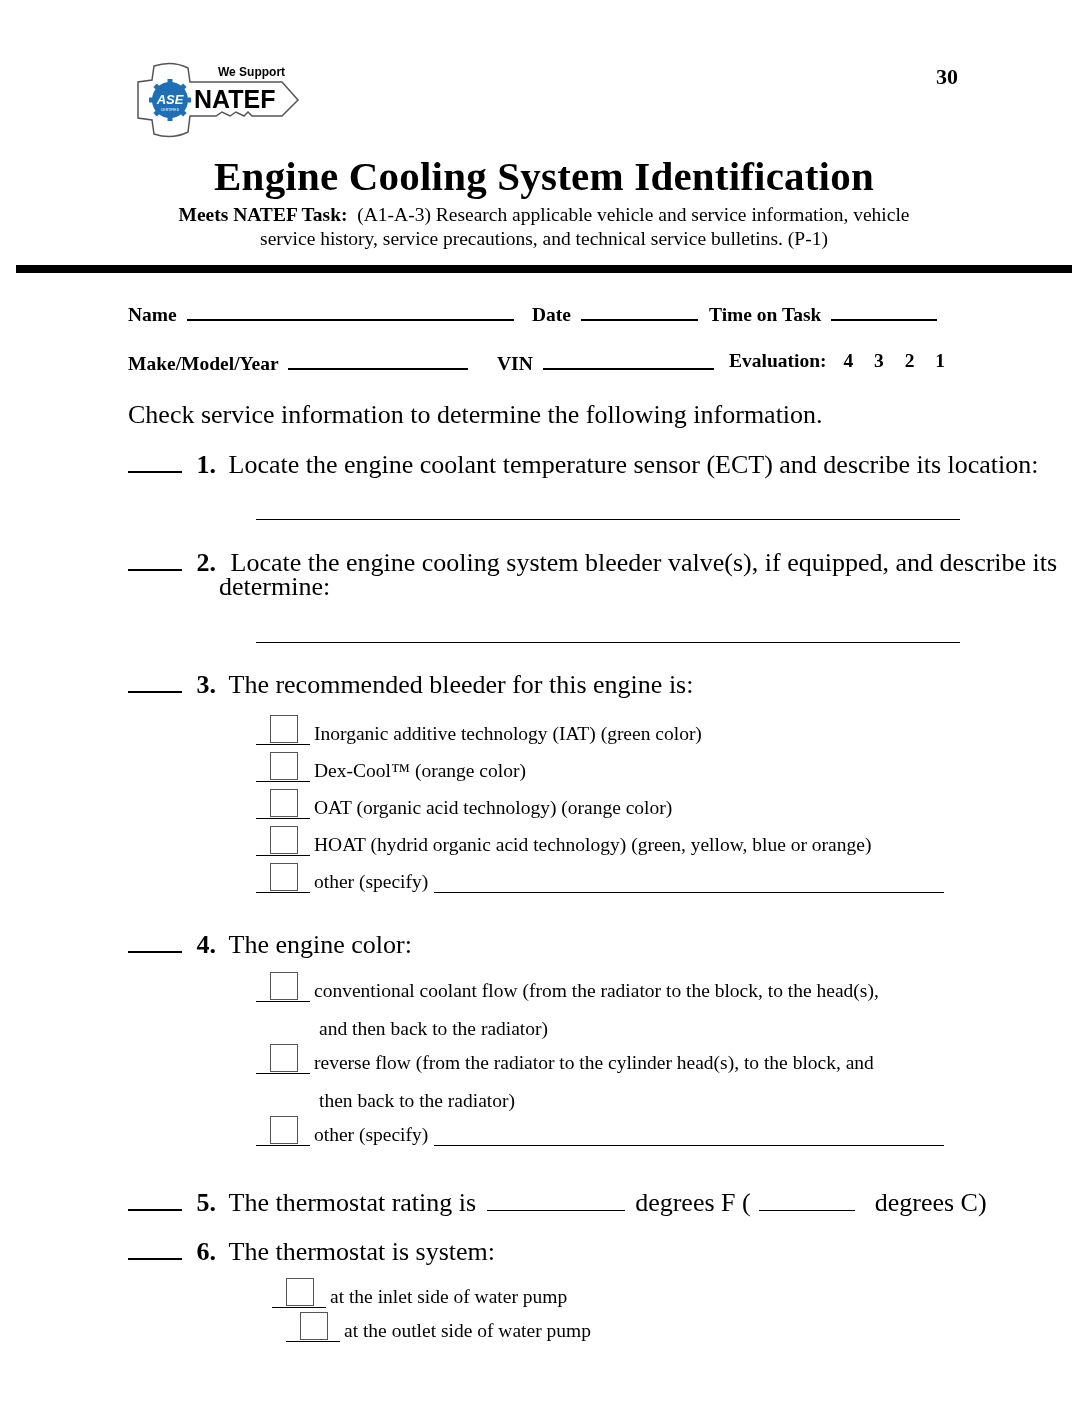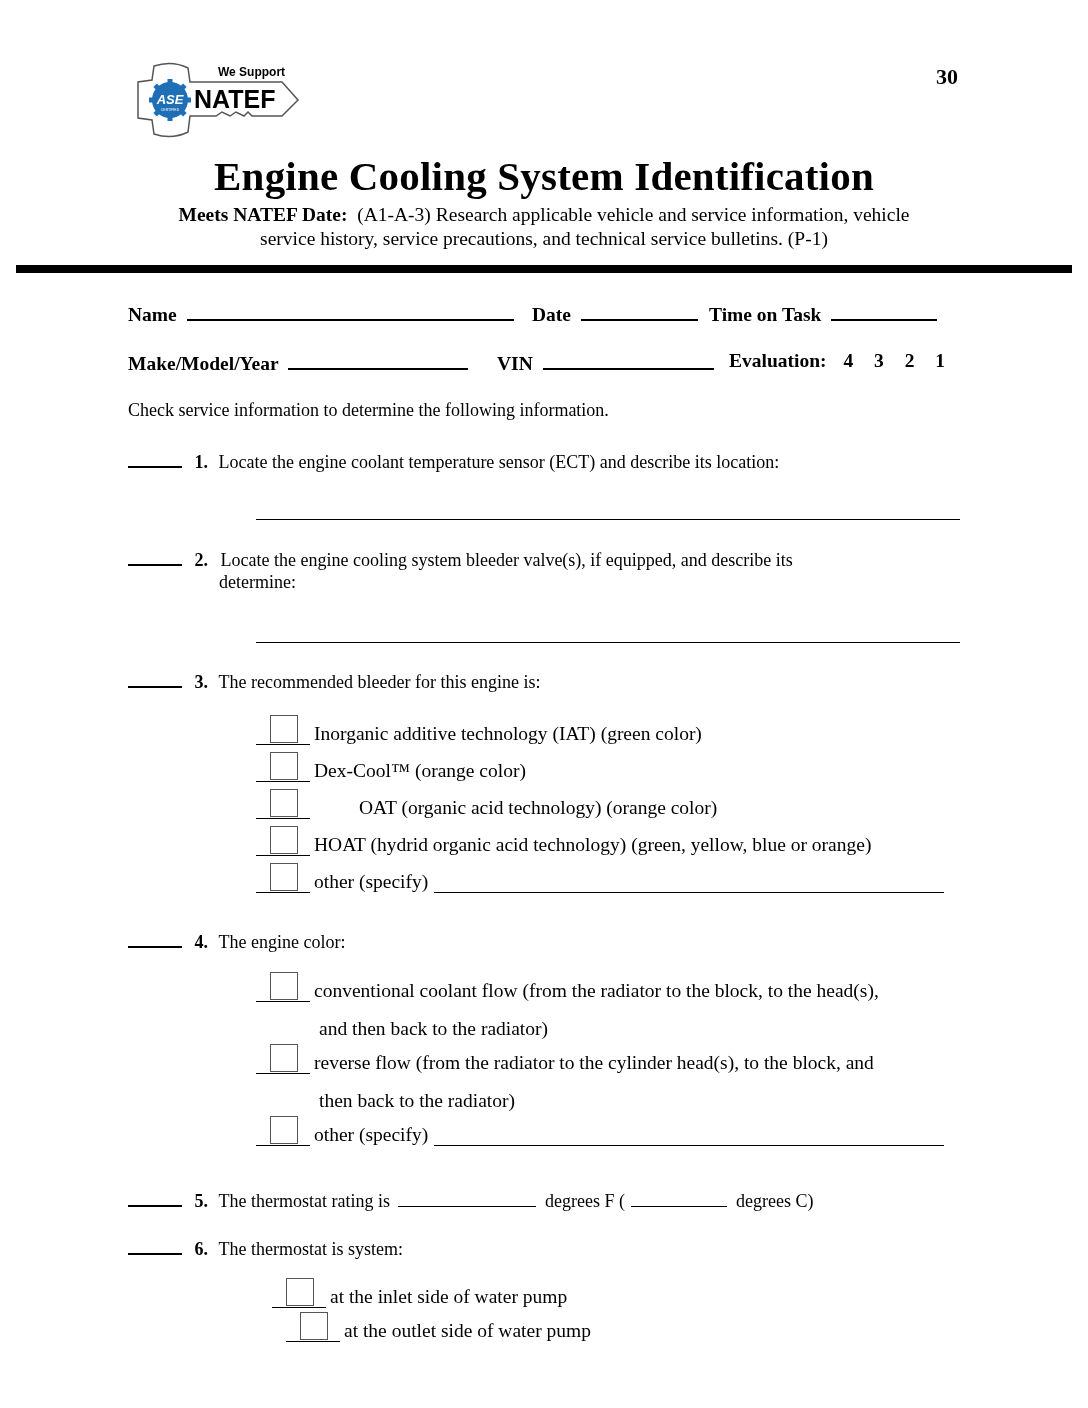--- a/index.html
+++ b/index.html
@@ -15,21 +15,21 @@
     font-weight: bold; font-size: 41px; letter-spacing: 0.2px;
   }
   .task {
     left: 100px; width: 888px; top: 203px; text-align: center;
     font-size: 19.5px; line-height: 24px;
   }
   .task b { font-weight: bold; }
   .rule { left: 16px; top: 265px; width: 1056px; height: 8px; background: #000; }
   .hdr { font-weight: bold; font-size: 19.5px; white-space: nowrap; }
   .uline { display: inline-block; border-bottom: 2px solid #000; height: 18px; vertical-align: baseline; }
-  .txt { font-size: 18px; white-space: nowrap; }
+  .txt { font-size: 26px; white-space: nowrap; }
   .blank { display: inline-block; width: 54px; border-bottom: 2px solid #000; height: 16px; }
   .qnum { font-weight: bold; }
   .line { height: 0; border-top: 1.5px solid #000; }
   .opt { font-size: 19.5px; white-space: nowrap; height: 34px; display: flex; align-items: flex-end; }
   .cbwrap { position: relative; display: inline-block; width: 54px; height: 34px; margin-right: 4px; }
   .cbwrap .ul { position: absolute; left: 0; bottom: 0; width: 54px; border-bottom: 1.5px solid #000; }
   .cbwrap .box {
     position: absolute; left: 14px; bottom: 2px; width: 28px; height: 28px;
     border: 1.5px solid #555; box-sizing: border-box; background: #fff;
   }
@@ -59,21 +59,21 @@
       <text x="0" y="11" text-anchor="middle" font-family="Liberation Sans, sans-serif" font-size="3.5" fill="#fff">CERTIFIED</text>
     </g>
     <text x="86" y="16" font-family="Liberation Sans, sans-serif" font-weight="bold" font-size="12" fill="#000">We Support</text>
     <text x="62" y="48" font-family="Liberation Sans, sans-serif" font-weight="bold" font-size="25" fill="#000">NATEF</text>
   </svg>
 </div>
 
 <div class="abs title">Engine Cooling System Identification</div>
 
 <div class="abs task">
-  <div><b>Meets NATEF Date:</b>&nbsp; <span>(A1-A-3)  Research applicable vehicle and service information, vehicle</span></div>
+  <div><b>Meets NATEF Task:</b>&nbsp; <span>(A1-A-3)  Research applicable vehicle and service information, vehicle</span></div>
   <div>service history, service precautions, and technical service bulletins.  (P-1)</div>
 </div>
 
 <div class="abs rule"></div>
 
 <div class="abs hdr" style="left:128px; top:301px;">
   <span>Name</span>
   <span class="uline" style="width:327px; margin-left:5px;"></span>
 </div>
 <div class="abs hdr" style="left:532px; top:301px;">
@@ -131,21 +131,21 @@
       </span>
     <span>Inorganic additive technology (IAT) (green color)</span>
   </div>
   <div class="opt" style="height:37px;">
     <span class="cbwrap">
         <span class="ul"></span>
         <span class="box"></span>
       </span>
     <span>Dex-Cool™ (orange color)</span>
   </div>
-  <div class="opt" style="height:37px;gap:45px;">
+  <div class="opt" style="height:37px;">
     <span class="cbwrap">
         <span class="ul"></span>
         <span class="box"></span>
       </span>
     <span>OAT (organic acid technology) (orange color)</span>
   </div>
   <div class="opt" style="height:37px;">
     <span class="cbwrap">
         <span class="ul"></span>
         <span class="box"></span>
@@ -194,21 +194,21 @@
   </div>
 </div>
 
 <div class="abs txt" style="left:128px; top:1188px;">
   <span class="blank"></span>
   <b class="qnum" style="margin-left:8px;">5.</b>
   <span style="margin-left:6px;">The thermostat rating is</span>
   <span class="fill" style="width:138px; margin-left:4px;"></span>
   <span style="margin-left:4px;">degrees F (</span>
   <span class="fill" style="width:96px; margin-left:2px;"></span>
-  <span style="margin-left:4px;">degrees C)</span>
+  <span style="margin-left:13px;">degrees C)</span>
 </div>
 
 <div class="abs txt" style="left:128px; top:1237px;">
   <span class="blank"></span>
   <b class="qnum" style="margin-left:8px;">6.</b>
   <span style="margin-left:6px;">The thermostat is system:</span>
 </div>
 <div class="abs" style="left:272px; top:1274px; display:flex;flex-direction:column;">
   <div class="opt">
     <span class="cbwrap">

